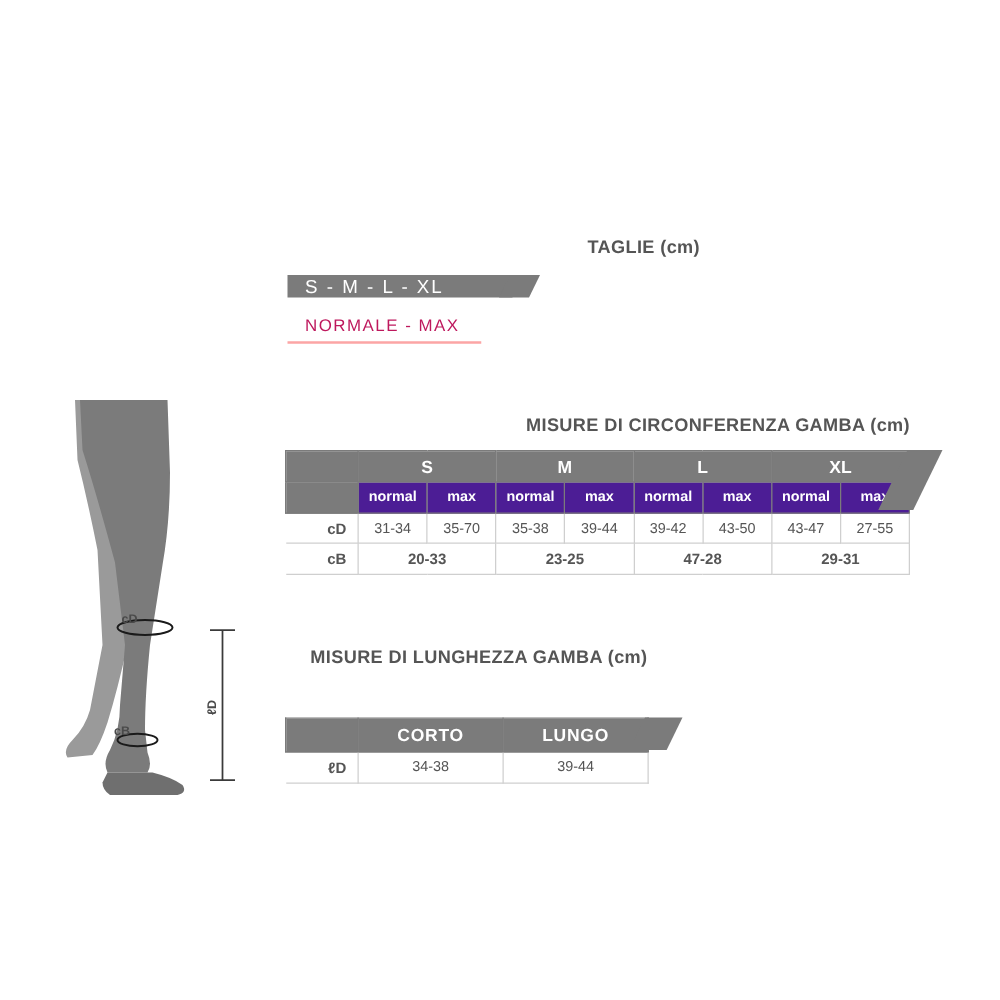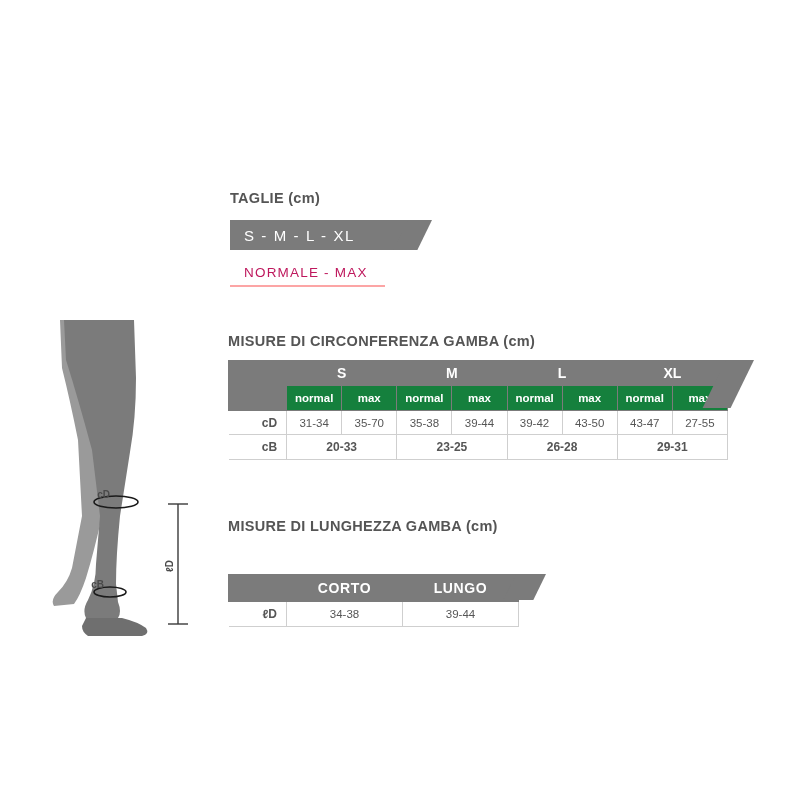--- a/index.html
+++ b/index.html
@@ -30,20 +30,21 @@
     width: 190px;
     height: 330px;
   }
 
   
   .section-title {
     font-size: 14.5px;
     font-weight: bold;
     color: #555555;
     letter-spacing: 0.3px;
+    text-align: right;
   }
 
   .band {
     background: #7b7b7b;
     color: #ffffff;
     position: relative;
   }
   .band-skew {
     position: absolute;
     top: 0;
@@ -58,21 +59,21 @@
   
   #taglie-block {
     position: absolute;
     left: 230px;
     top: 190px;
     width: 330px;
   }
   #taglie-title { margin-bottom: 14px; }
 
   #taglie-band {
-    height: 30px;
+    height: 18px;
     width: 180px;
     display: flex;
     align-items: center;
     padding-left: 14px;
     box-sizing: border-box;
     font-size: 15px;
     letter-spacing: 1.6px;
     font-weight: normal;
   }
   #taglie-sub1, #taglie-sub2 {
@@ -118,21 +119,21 @@
     font-size: 14px;
     font-weight: bold;
     height: 24px;
     border-color: #7b7b7b;
   }
   #circ-table .hdr-blank {
     background: #7b7b7b;
     border-color: #7b7b7b;
   }
   #circ-table .hdr-sub {
-    background: #15803d;
+    background: #4c1d95;
     color: #ffffff;
     font-size: 11.5px;
     font-weight: bold;
     height: 24px;
     border-color: #7b7b7b;
   }
   #circ-table .rowlabel {
     font-weight: bold;
     font-size: 12px;
     color: #555555;
@@ -284,21 +285,21 @@
           <td>39-44</td>
           <td>39-42</td>
           <td>43-50</td>
           <td>43-47</td>
           <td>27-55</td>
         </tr>
         <tr class="cb-row">
           <td class="rowlabel">cB</td>
           <td colspan="2">20-33</td>
           <td colspan="2">23-25</td>
-          <td colspan="2">26-28</td>
+          <td colspan="2">47-28</td>
           <td colspan="2">29-31</td>
         </tr>
       </tbody>
         </table>
       <div id="circ-skew"></div>
     </div>
   </div>
 
   <div id="len-block">
     <div id="len-title" class="section-title">MISURE DI LUNGHEZZA GAMBA (cm)</div>

